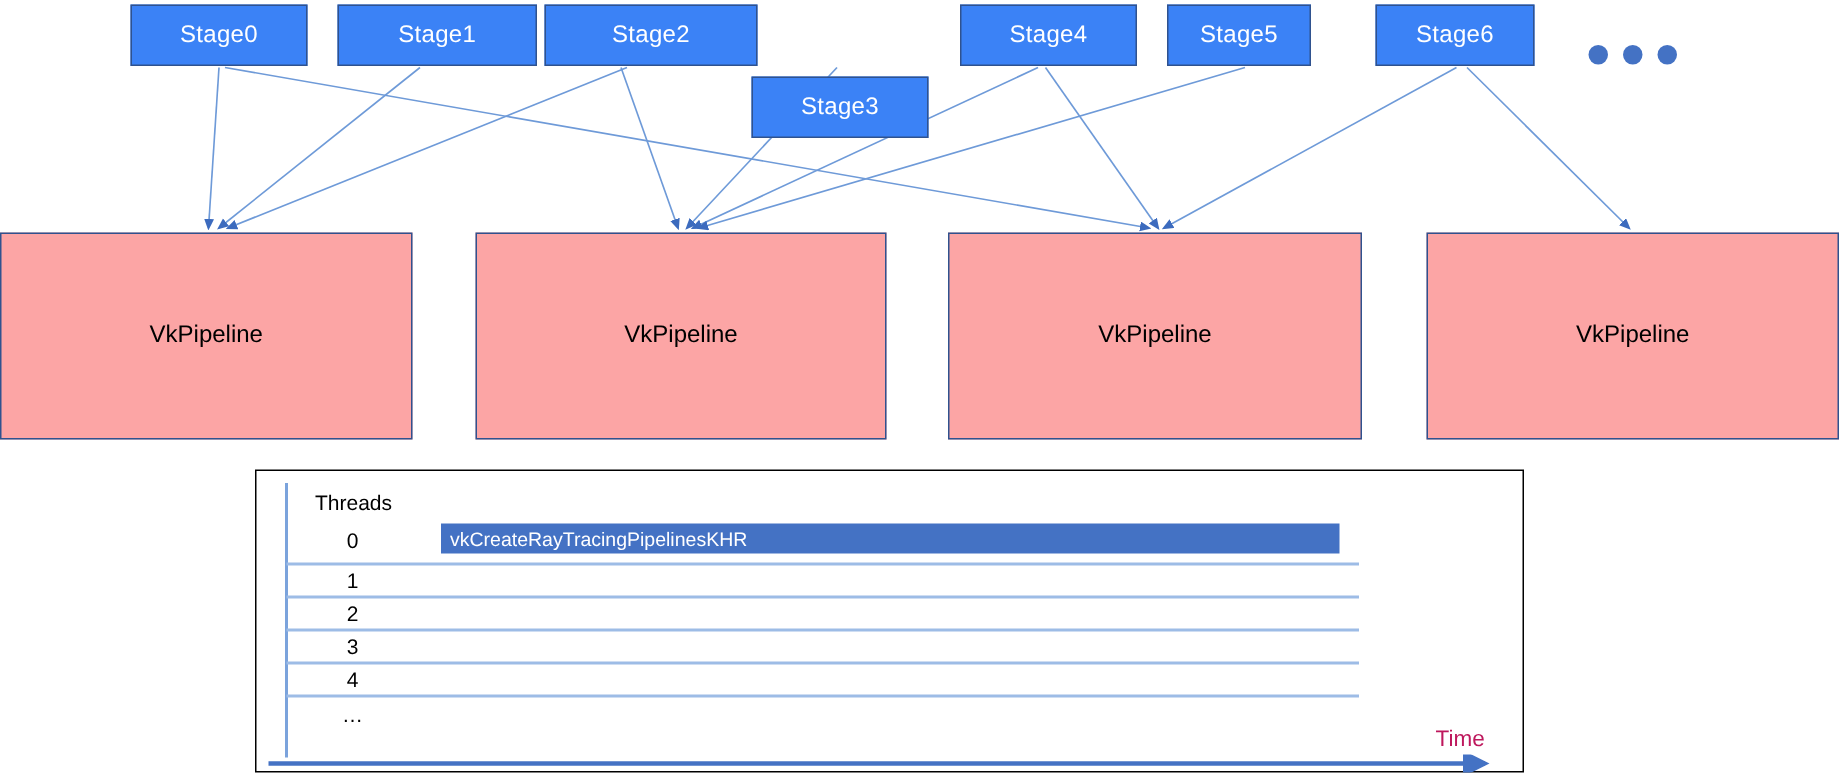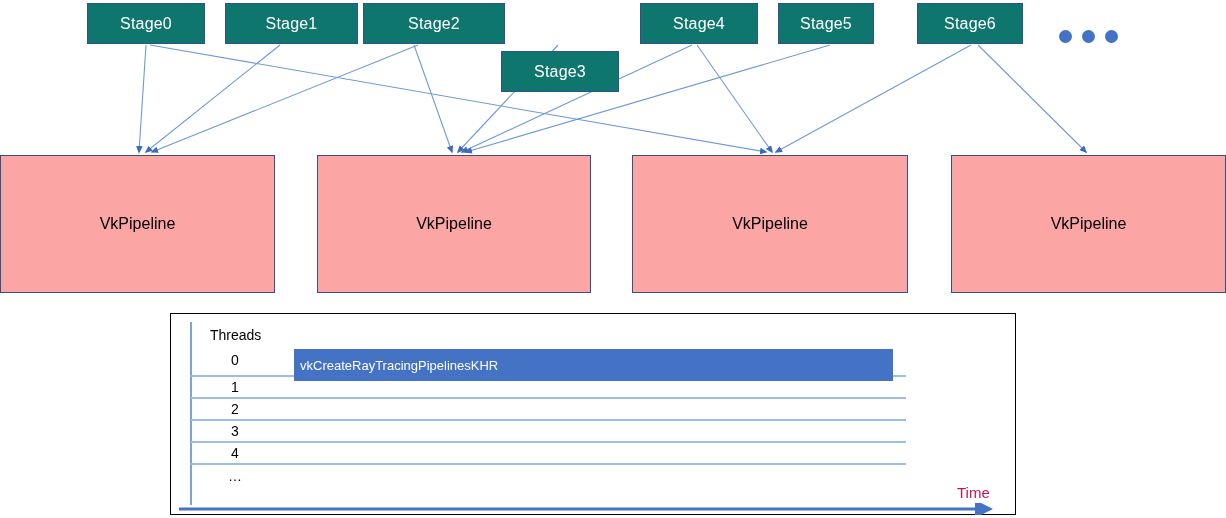--- a/index.html
+++ b/index.html
@@ -12,21 +12,21 @@
   }
   #root {
     position: relative;
     width: 1226px;
     height: 518px;
     background: #ffffff;
     overflow: hidden;
   }
   .stage-box {
     position: absolute;
-    background: #0f766e;
+    background: #3b82f6;
     border: 1px solid #2F528F;
     color: #ffffff;
     font-size: 16px;
     display: flex;
     align-items: center;
     justify-content: center;
     box-sizing: border-box;
     letter-spacing: .2px;
   }
   .pipe-box {
@@ -96,21 +96,21 @@
     left: 210px;
     top: 327px;
     font-size: 14px;
     color: #000000;
   }
   .task-bar {
     position: absolute;
     left: 294px;
     top: 349px;
     width: 599px;
-    height: 32px;
+    height: 20px;
     background: #4472C4;
     color: #ffffff;
     font-size: 13px;
     display: flex;
     align-items: center;
     padding-left: 6px;
     box-sizing: border-box;
   }
   .time-label {
     position: absolute;

